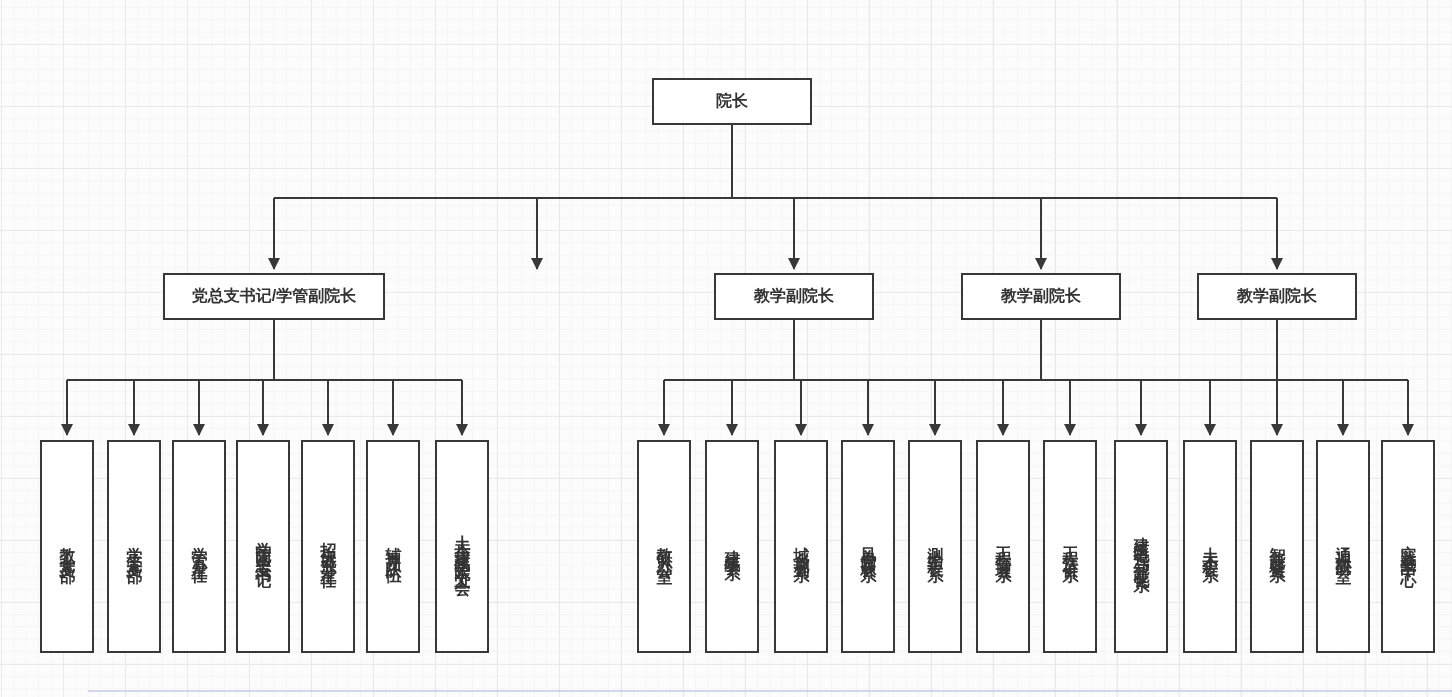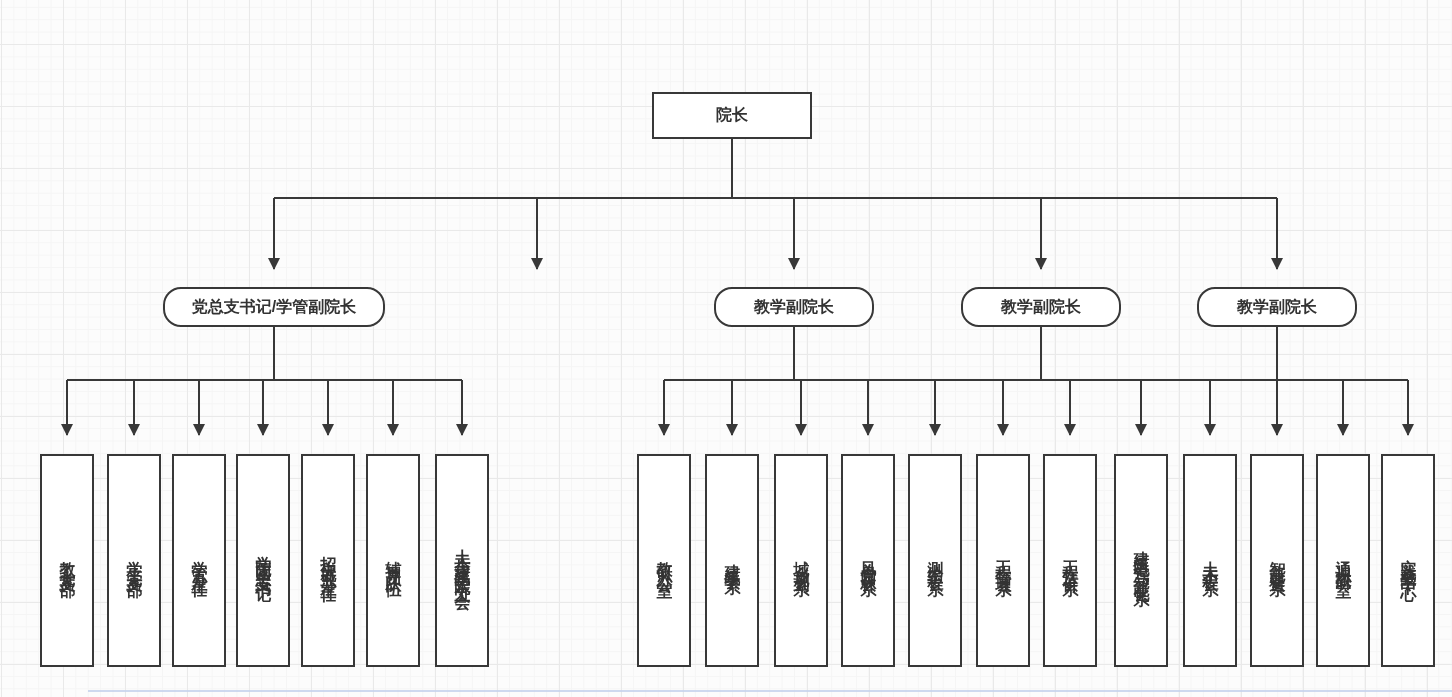--- a/index.html
+++ b/index.html
@@ -18,23 +18,23 @@
       linear-gradient(to right,#f5f5f5 1px,transparent 1px),
       linear-gradient(to bottom,#f5f5f5 1px,transparent 1px);
     background-size:62px 62px,62px 62px,12.4px 12.4px,12.4px 12.4px;
     background-position:1px 44px,1px 44px,1px 44px,1px 44px;
   }
   .edges{position:absolute;left:0;top:0;width:1452px;height:697px;}
   .node{
     position:absolute;box-sizing:border-box;
     background:#ffffff;border:2px solid #383838;
     display:flex;align-items:center;justify-content:center;
-    color:#333333;font-weight:bold;font-size:16px;margin-top:14px;
+    color:#333333;font-weight:bold;font-size:16px;
   }
-  .hnode{height:40px;top:273px;border-radius:18px;}
+  .hnode{height:47px;top:273px;}
   .root{left:652px;top:78px;width:160px;height:47px;}
   .vnode{width:54px;height:213px;top:440px;}
   .vnode span{
     writing-mode:vertical-rl;text-orientation:upright;
     letter-spacing:5px;line-height:1.05;white-space:nowrap;
   }
   .hnode span,.root span{white-space:nowrap;}
   .page-edge{
     position:absolute;left:88px;top:690px;width:1364px;height:2px;
     background:#c5d2ec;opacity:.85;

